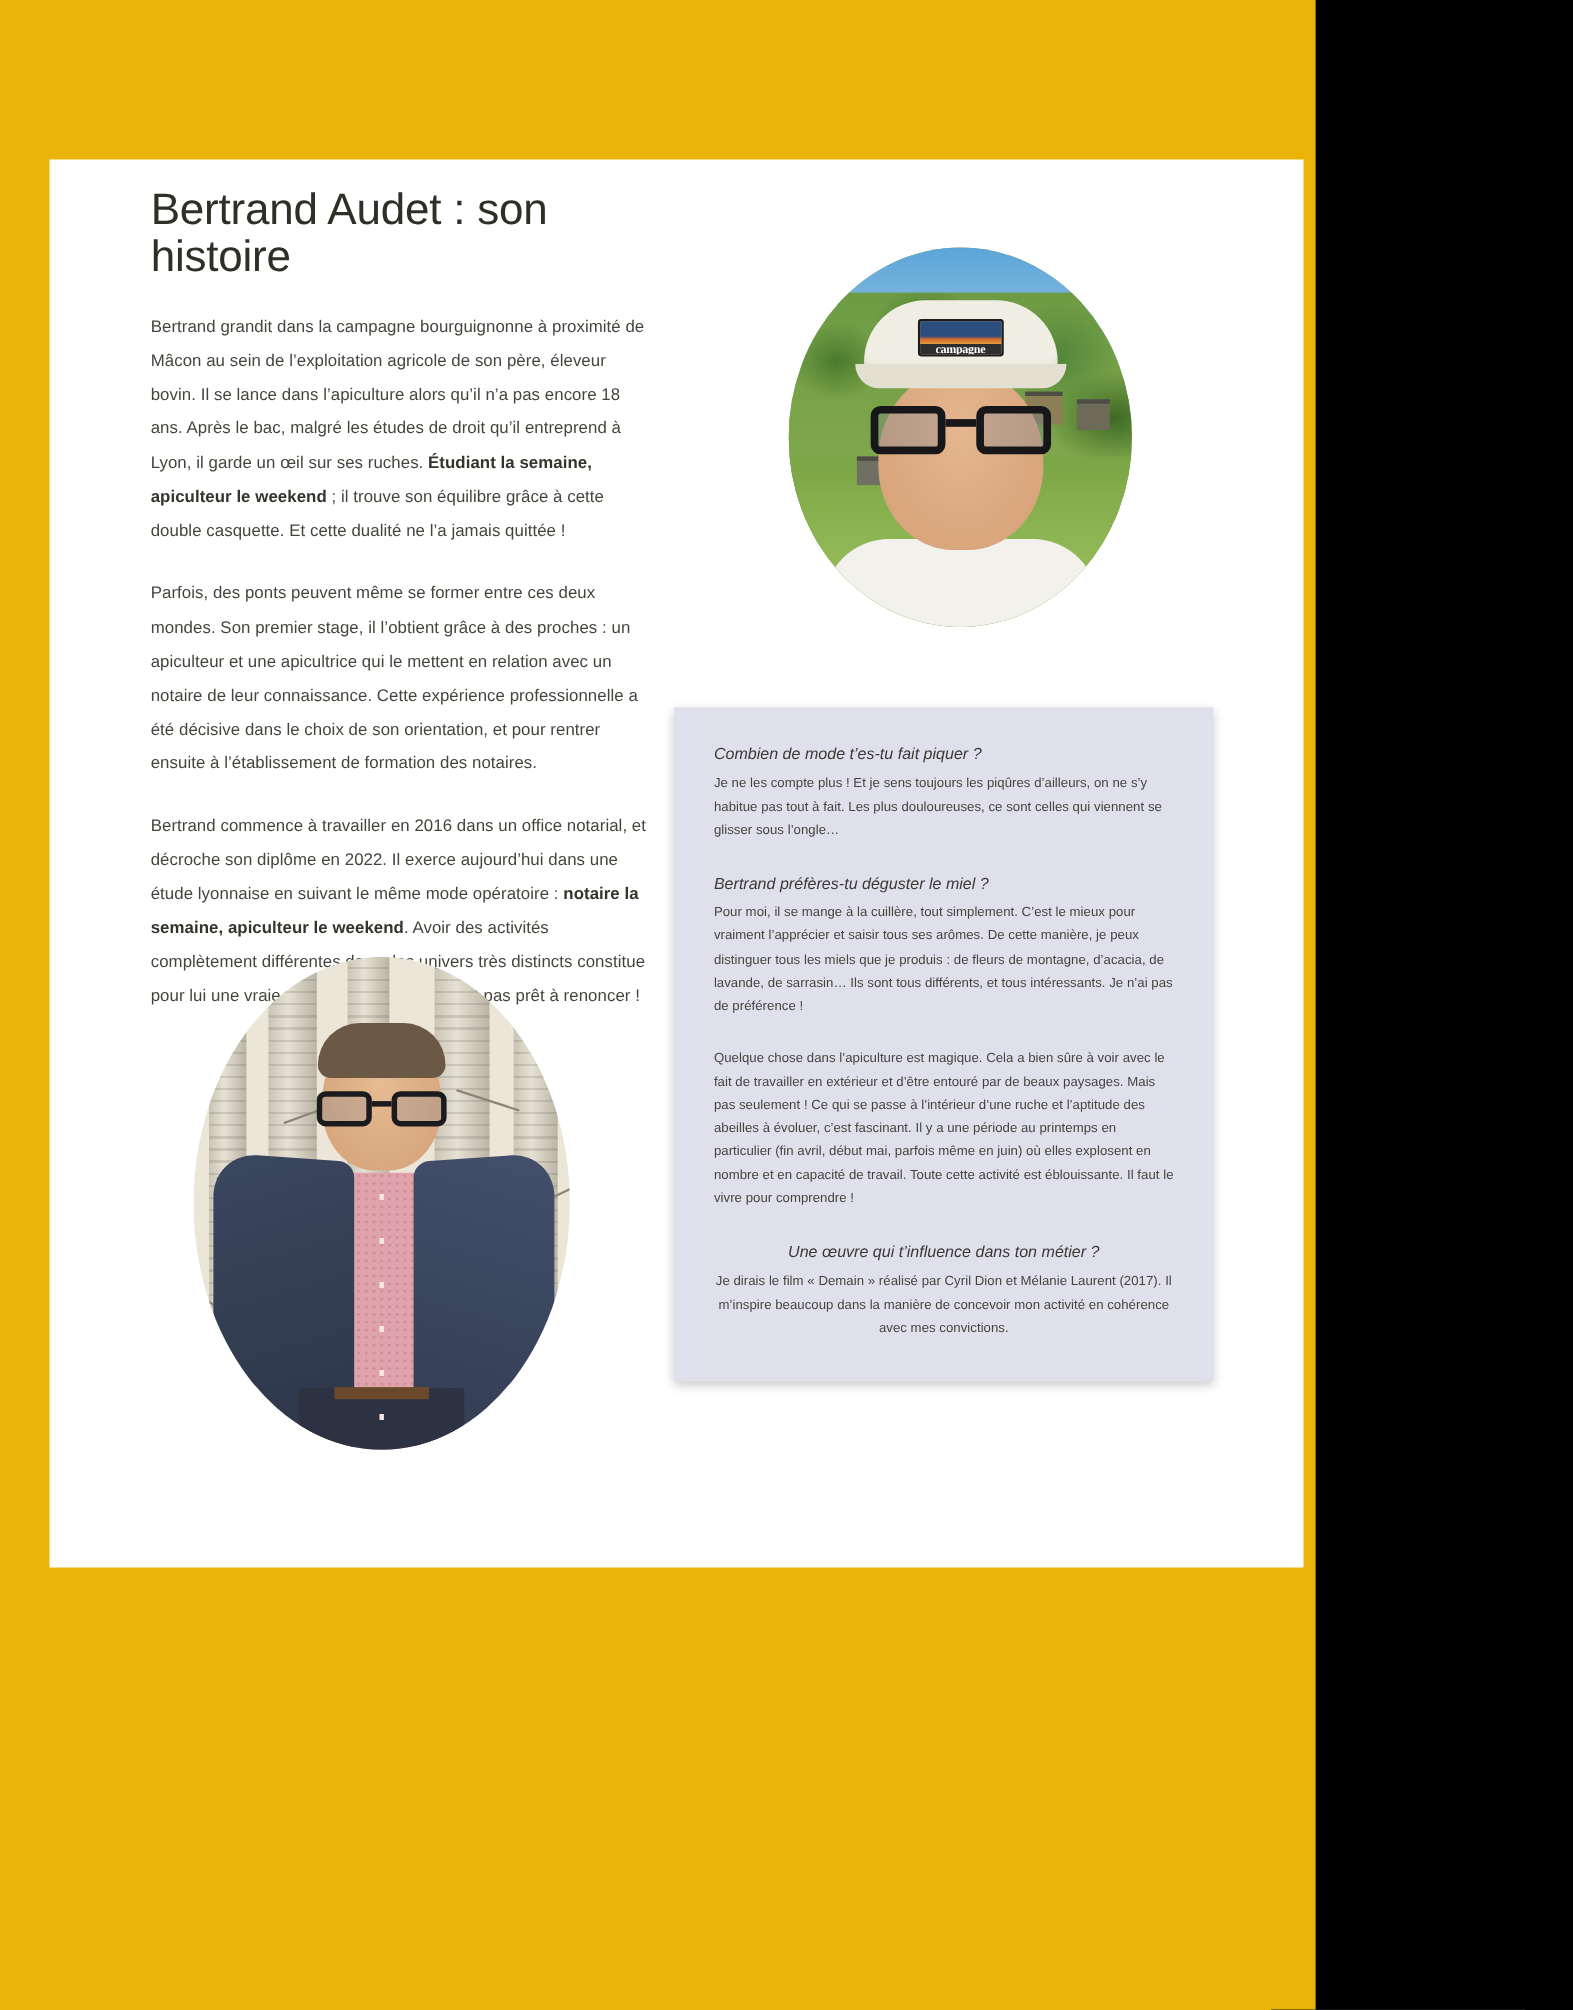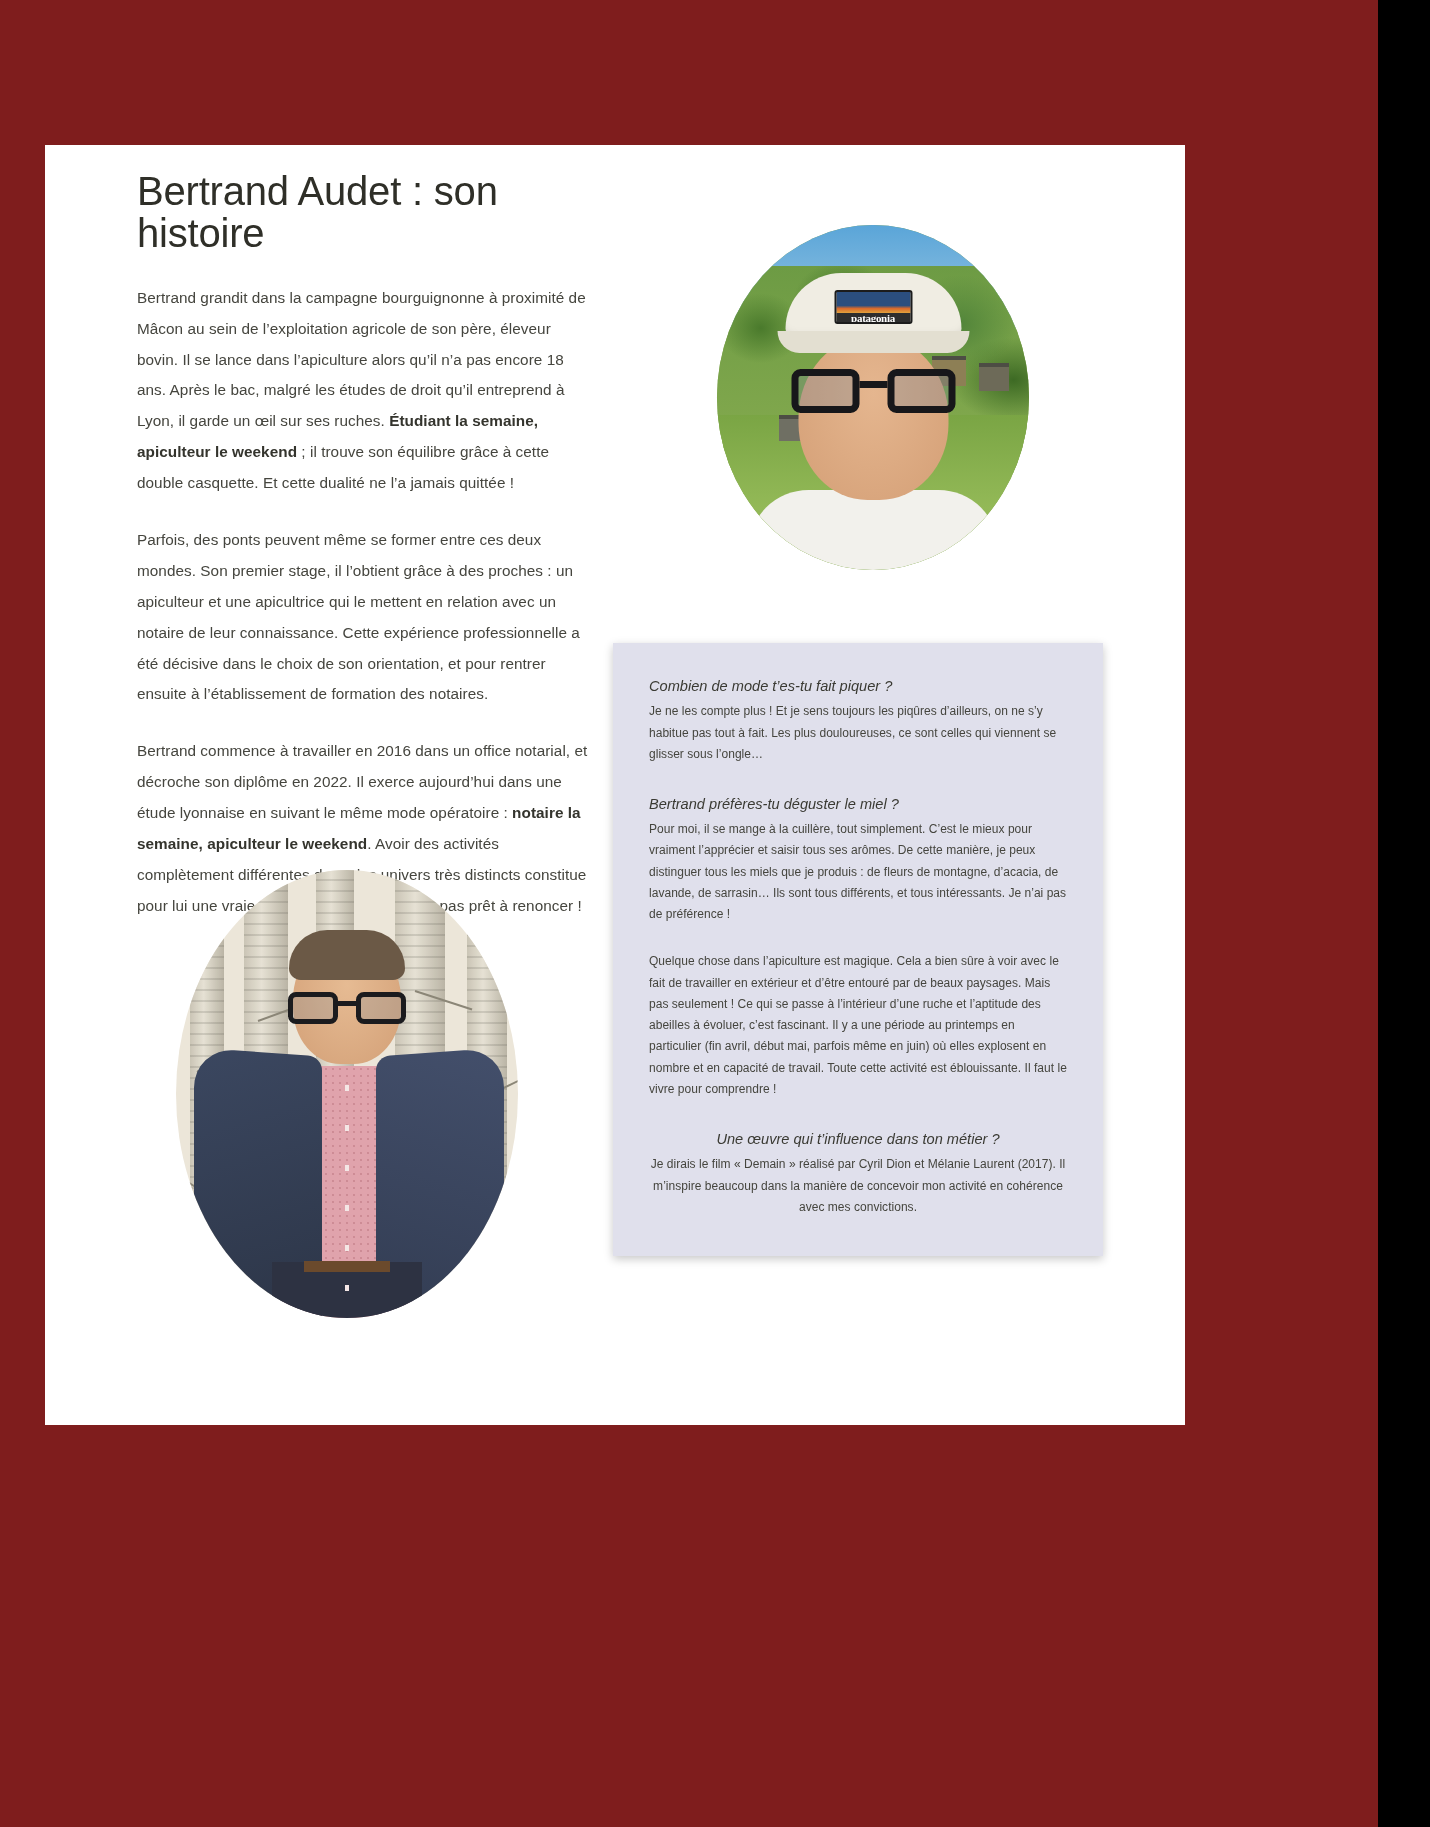--- a/index.html
+++ b/index.html
@@ -6,23 +6,23 @@
 
   html, body {
     width: 1430px;
     height: 1827px;
     background: #000000;
     font-family: "Liberation Sans", sans-serif;
   }
 
   .page-canvas {
     position: relative;
-    width: 1378px;
+    width: 1196px;
     height: 1827px;
-    background: #7f1d1d;
+    background: #eab308;
     overflow: hidden;
   }
 
   
   .article-sheet {
     position: absolute;
     left: 45px;
     top: 145px;
     width: 1140px;
     height: 1280px;
@@ -350,21 +350,21 @@
       <div class="foliage"></div>
       <div class="grass"></div>
       <div class="hive h1"></div>
       <div class="hive h2"></div>
       <div class="hive h3"></div>
       <div class="person">
         <div class="shirt"></div>
         <div class="face"></div>
         <div class="cap"></div>
         <div class="cap-brim"></div>
-        <div class="cap-logo">patagonia</div>
+        <div class="cap-logo">campagne</div>
         <div class="glasses">
           <div class="lens l"></div>
           <div class="bridge"></div>
           <div class="lens r"></div>
         </div>
       </div>
     </div>
 
     <div class="photo-bottom">
       <div class="wall"></div>

